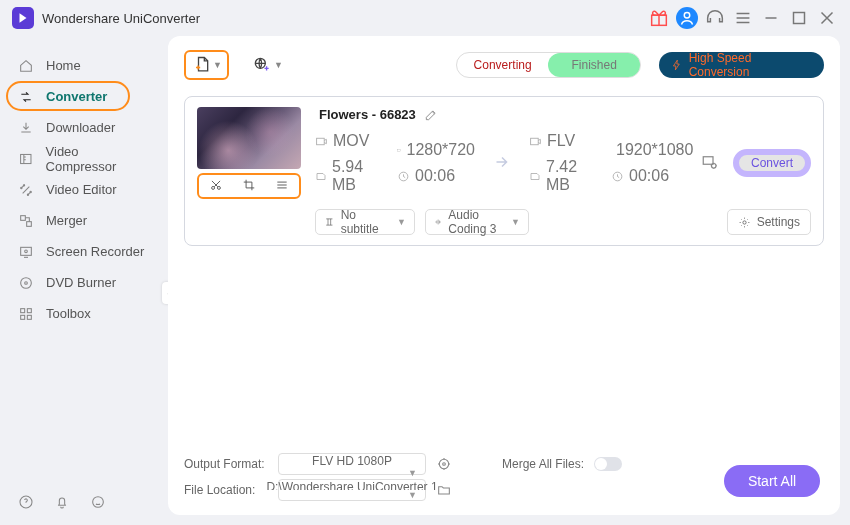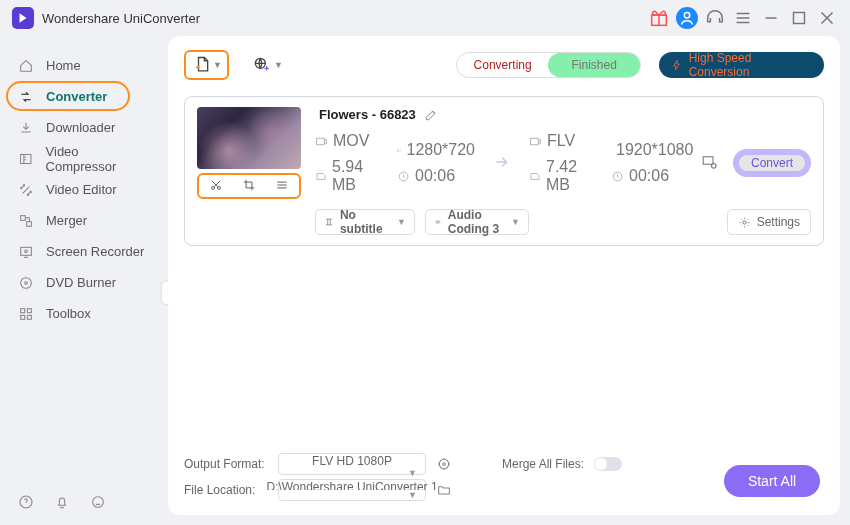--- a/index.html
+++ b/index.html
@@ -55,21 +55,21 @@
 .meta-col { display: flex; flex-direction: column; gap: 8px; font-size: 16px; color: #777; }
 .meta-item { display: flex; align-items: center; gap: 5px; width: 72px; }
 .meta-item.w { width: 78px; }
 .meta-item svg { width: 13px; height: 13px; color: #aaa; }
 .arrow { color: #c5cbe0; margin: 0 6px; }
 .actions { display: flex; align-items: center; gap: 14px; margin-left: auto; }
 .act-ico { color: #888; cursor: pointer; }
 .convert-btn { width: 78px; height: 28px; border: 6px solid #c4b5fd; border-radius: 14px; background: #e5e5e5; color: #6a52e0; font-size: 12px; cursor: pointer; }
 
 .card-bottom { display: flex; align-items: center; gap: 10px; margin-top: 10px; padding-left: 118px; font-size: 12px; }
-.sel { height: 26px; border: 1px solid #ddd; border-radius: 5px; display: flex; align-items: center; padding: 0 8px; gap: 6px; color: #666; cursor: pointer; font-weight: bold; }
+.sel { height: 26px; border: 1px solid #ddd; border-radius: 5px; display: flex; align-items: center; padding: 0 8px; gap: 6px; color: #666; cursor: pointer; }
 .sel.sub { width: 100px; }
 .sel.aud { width: 104px; }
 .sel .caret { margin-left: auto; font-size: 9px; color: #999; }
 .settings-btn { height: 26px; border: 1px solid #ddd; border-radius: 5px; display: flex; align-items: center; padding: 0 10px; gap: 6px; margin-left: auto; color: #666; cursor: pointer; }
 
 
 .footer { margin-top: auto; padding-top: 10px; font-size: 12px; color: #666; }
 .frow { display: flex; align-items: center; height: 26px; gap: 10px; }
 .flabel { width: 84px; }
 .fsel { width: 148px; height: 22px; border: 1px solid #ddd; border-radius: 4px; display: flex; align-items: center; padding: 0 8px; cursor: pointer; flex-direction: column;}

